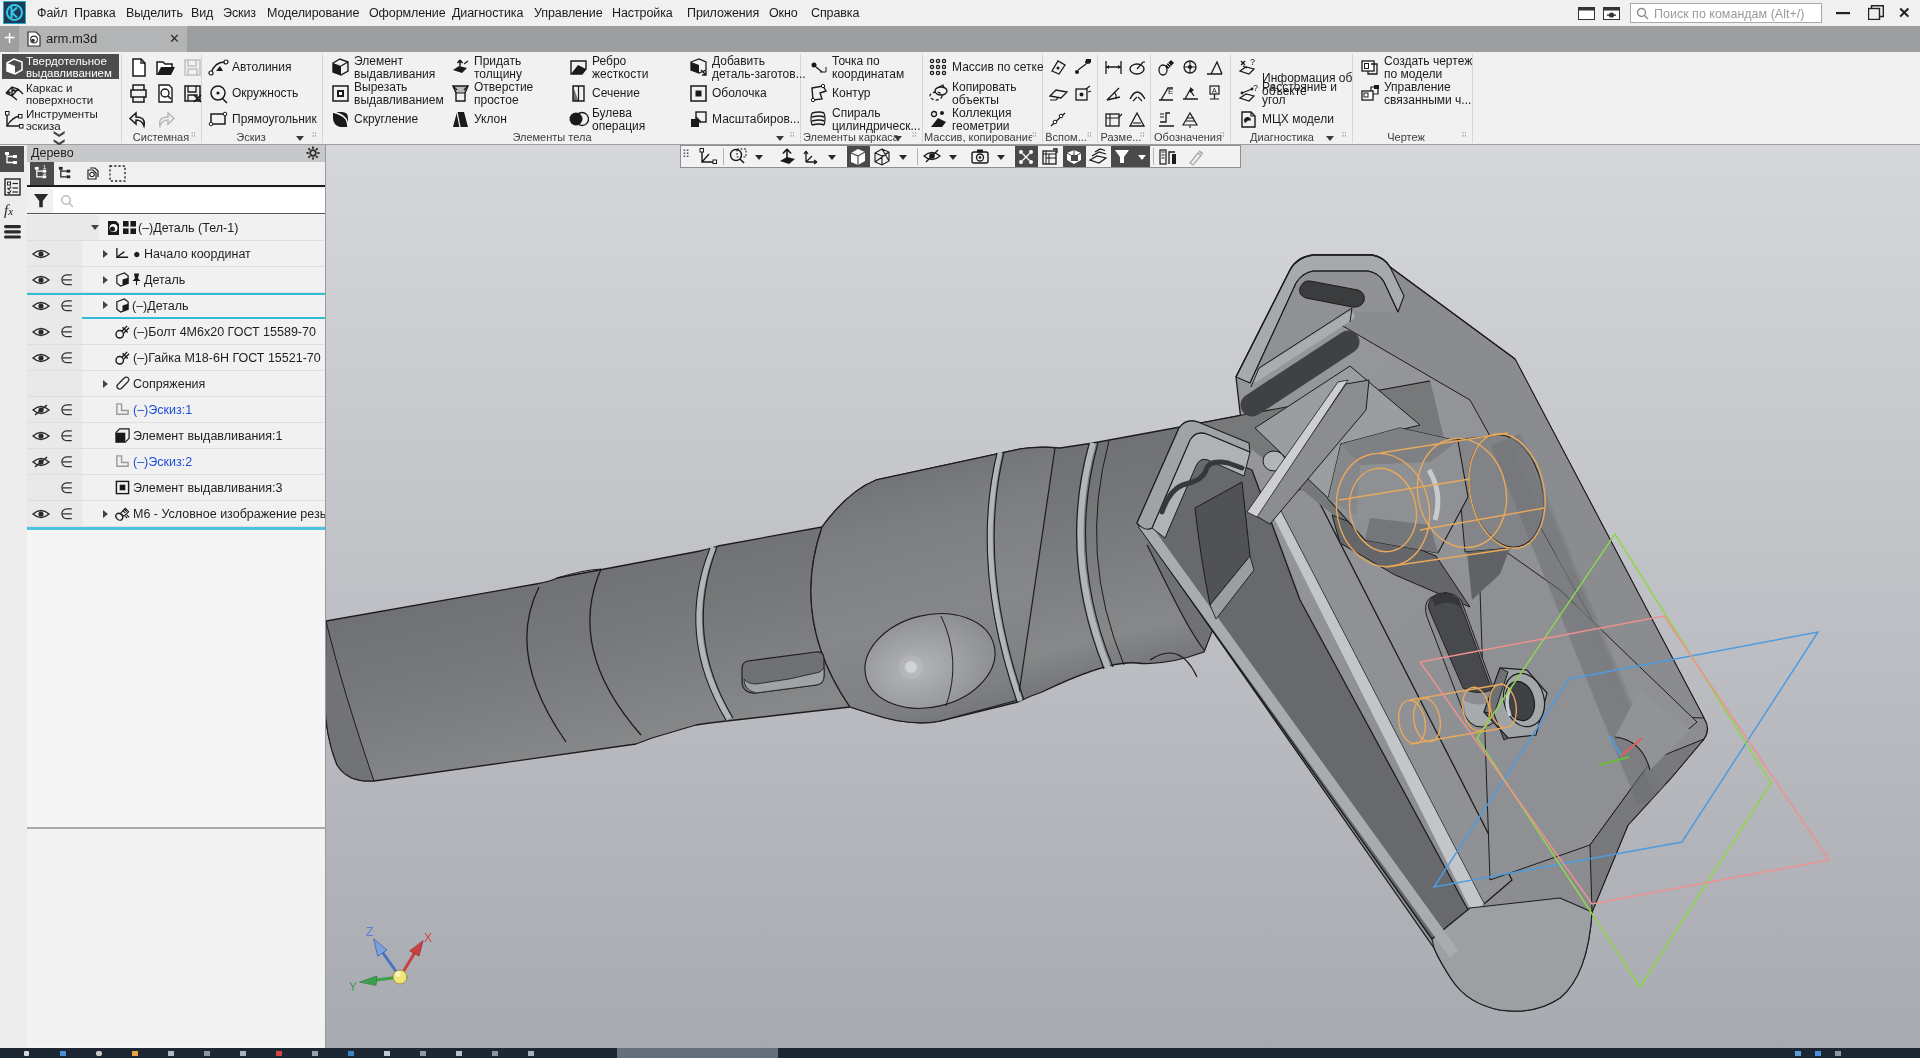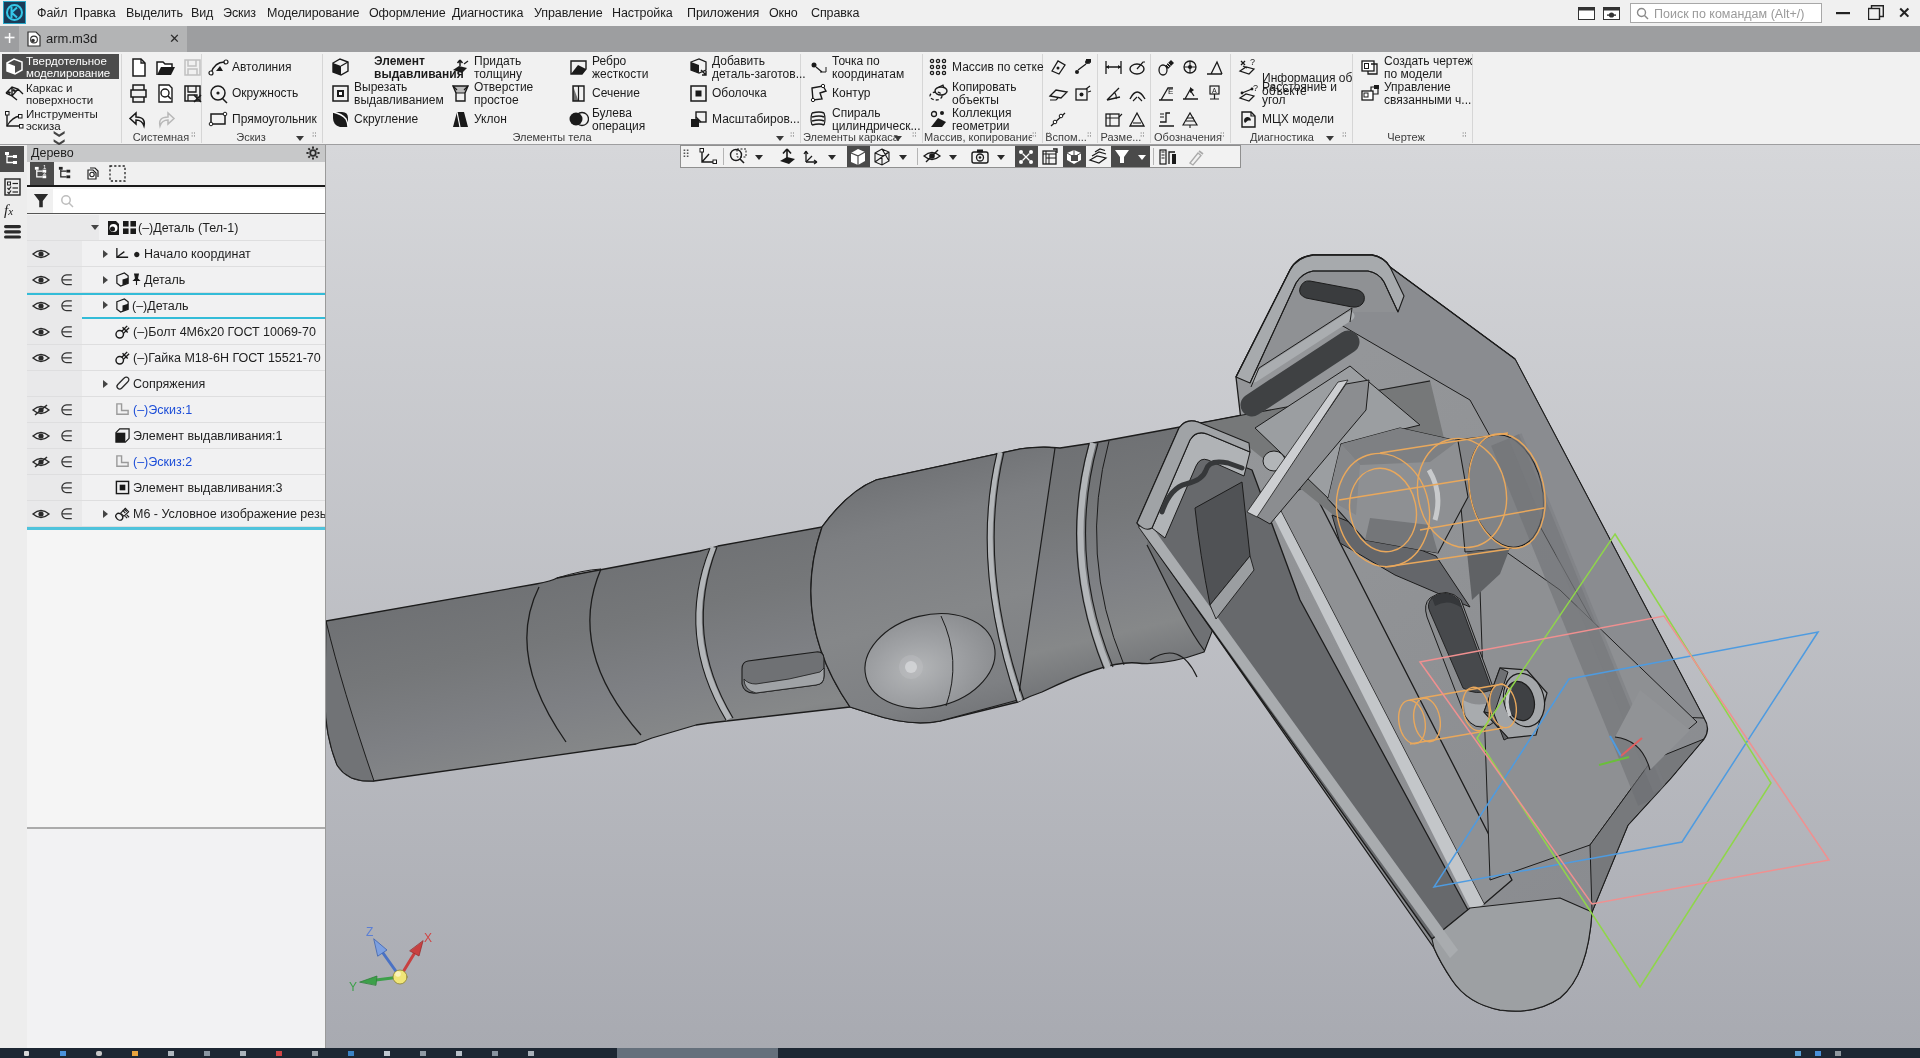--- a/index.html
+++ b/index.html
@@ -444,21 +444,21 @@
           <circle cx="8" cy="8.5" r="3.4" fill="none" stroke="#333" stroke-width="1.1"></circle>
           <circle cx="7" cy="9.5" r="1.8" fill="#333"></circle>
         </svg>
       <div class="tname">arm.m3d</div>
       <div class="tx">✕</div>
     </div>
   </div>
 
   <div id="ribbon">
     <div class="modebtn sel" style="top:2px;">
-        <span class="mtext">Твердотельное моделирование</span>
+        <span class="mtext">Твердотельное выдавливанием</span>
       </div>
     <div class="modebtn" style="top:29px;">
         <span class="mtext">Каркас и поверхности</span>
       </div>
     <div class="modebtn" style="top:55px;">
         <span class="mtext">Инструменты эскиза</span>
       </div>
     <div style="position:absolute; left:50px; top:80px; color:#444; font-size:11px; transform:rotate(-90deg); letter-spacing:-1px;">❮❮</div>
 
     <div class="vsep" style="left:121px;"></div>
@@ -497,21 +497,21 @@
     <div class="grip" style="left:1087px;">⁞⁞</div>
     <div class="grip" style="left:1140px;">⁞⁞</div>
     <div class="grip" style="left:1220px;">⁞⁞</div>
     <div class="grip" style="left:1342px;">⁞⁞</div>
     <div class="grip" style="left:1462px;">⁞⁞</div>
 
     <div class="rtxt" style="left:232px; top:9px;">Автолиния</div>
     <div class="rtxt" style="left:232px; top:35px;">Окружность</div>
     <div class="rtxt" style="left:232px; top:61px;">Прямоугольник</div>
 
-    <div class="rtxt" style="left:374px; top:3px;font-weight:bold;">Элемент<br>выдавливания</div>
+    <div class="rtxt" style="left:354px; top:3px;">Элемент<br>выдавливания</div>
     <div class="rtxt" style="left:354px; top:29px;">Вырезать<br>выдавливанием</div>
     <div class="rtxt" style="left:354px; top:61px;">Скругление</div>
     <div class="rtxt" style="left:474px; top:3px;">Придать<br>толщину</div>
     <div class="rtxt" style="left:474px; top:29px;">Отверстие<br>простое</div>
     <div class="rtxt" style="left:474px; top:61px;">Уклон</div>
     <div class="rtxt" style="left:592px; top:3px;">Ребро<br>жесткости</div>
     <div class="rtxt" style="left:592px; top:35px;">Сечение</div>
     <div class="rtxt" style="left:592px; top:55px;">Булева<br>операция</div>
     <div class="rtxt" style="left:712px; top:3px;">Добавить<br>деталь-заготов...</div>
     <div class="rtxt" style="left:712px; top:35px;">Оболочка</div>
@@ -935,21 +935,21 @@
     <div class="trow" style="top:174px;">
         <div class="colbg"></div>
         <div class="sep"></div>
       <svg class="eye" width="18" height="12">
           <use href="#i-eye"></use>
         </svg>
         <div class="elem">∈</div>
       <svg class="icn" style="left:88px;" width="16" height="15">
           <use href="#i-bolt"></use>
         </svg>
-      <div class="txt" style="left:106px;">(–)Болт 4М6х20 ГОСТ 10069-70</div>
+      <div class="txt" style="left:106px;">(–)Болт 4М6х20 ГОСТ 15589-70</div>
       </div>
     <div class="trow" style="top:200px;">
         <div class="colbg"></div>
         <div class="sep"></div>
       <svg class="eye" width="18" height="12">
           <use href="#i-eye"></use>
         </svg>
         <div class="elem">∈</div>
       <svg class="icn" style="left:88px;" width="16" height="15">
           <use href="#i-bolt"></use>

